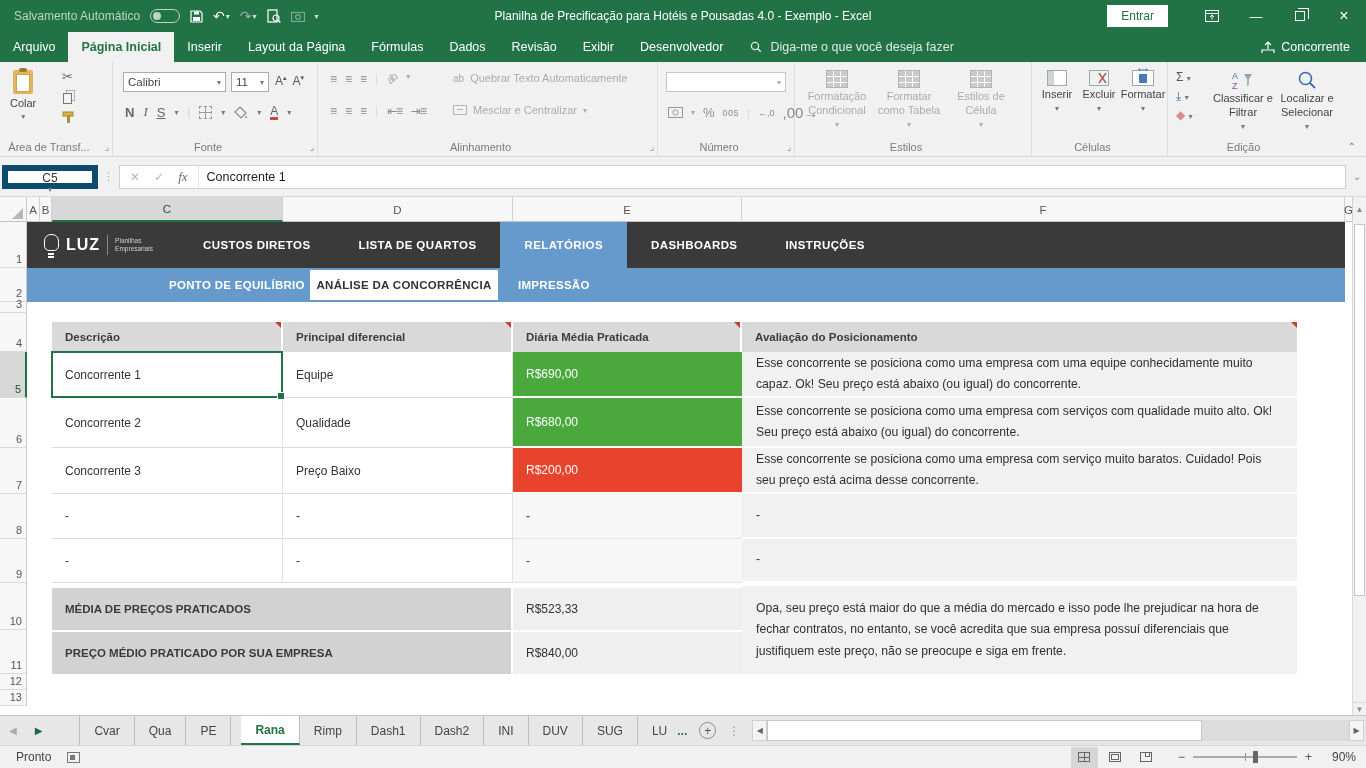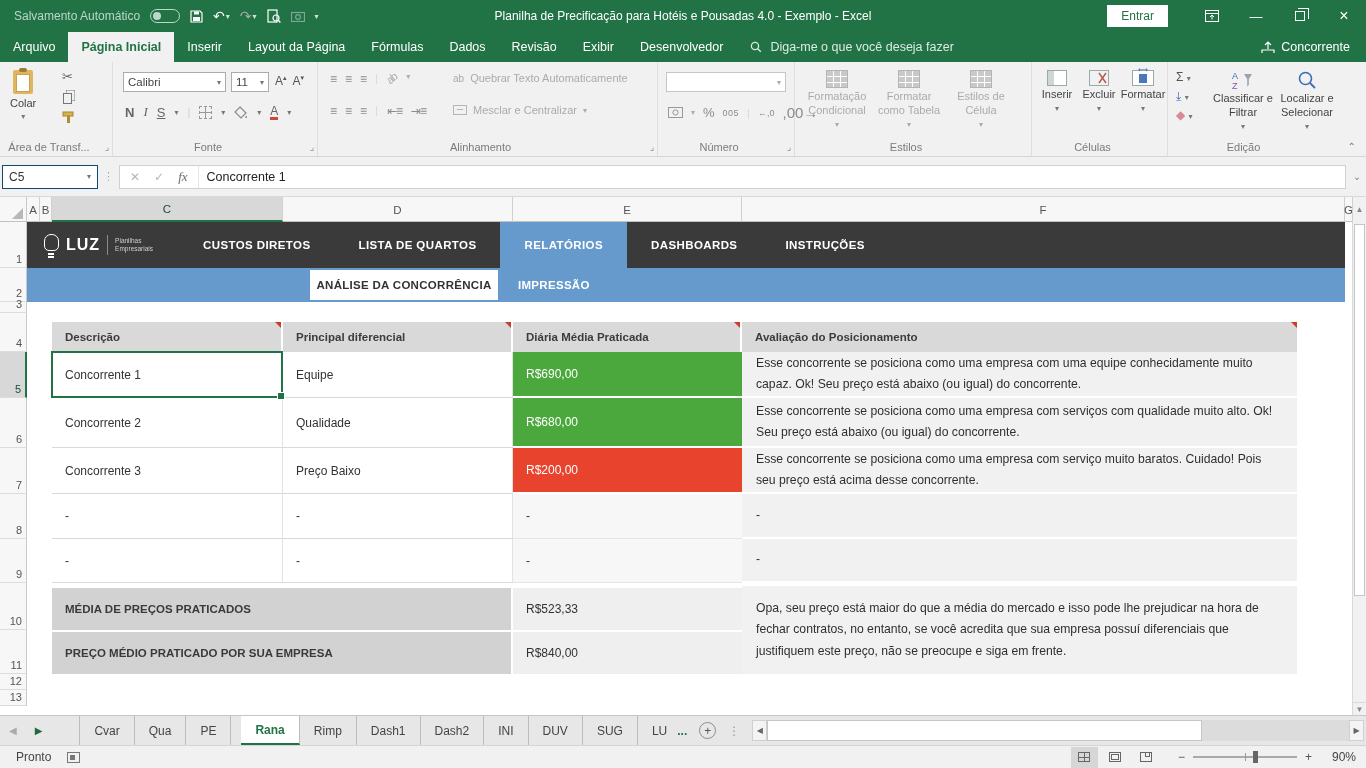--- a/index.html
+++ b/index.html
@@ -53,22 +53,22 @@
       linear-gradient(#c9c9c9,#c9c9c9); border:1px solid #b5b5b5; position:relative; }
   .cellgrid::before{ content:""; position:absolute; inset:0;
       background:
         linear-gradient(to right,transparent 6px,#fff 6px,#fff 7px,transparent 7px, transparent 13px,#fff 13px,#fff 14px,transparent 14px),
         linear-gradient(to bottom,transparent 5px,#fff 5px,#fff 6px,transparent 6px, transparent 11px,#fff 11px,#fff 12px,transparent 12px); }
   .collapse-ribbon{ position:absolute; right:10px; bottom:4px; color:#777; font-size:10px; }
 
   
   .formulabar{ position:absolute; left:0; top:157px; right:0; height:39px; background:#f1f1f1;
                display:flex; align-items:center; }
-  .namebox{ width:96px; height:24px; background:#fff; border:1px solid #0c4a6e; margin-left:2px;
-            display:flex; align-items:center; justify-content:space-between; padding:0 6px; font-size:12px; color:#333; }
+  .namebox{ width:96px; height:24px; background:#fff; border:6px solid #0c4a6e; margin-left:2px;
+            display:flex; align-items:center; justify-content:space-between; padding:0 6px; font-size:12px; color:#333;flex-direction:column; }
   .fb-dots{ color:#a8a8a8; padding:0 5px; font-size:11px; }
   .fb-btns{ height:24px; background:#fff; border:1px solid #d0d0d0; border-right:none; display:flex; align-items:center; gap:14px; padding:0 10px; color:#b5b5b5; font-size:12px; }
   .fx{ font-family:"Liberation Serif","DejaVu Serif",serif; font-style:italic; color:#6a6a6a; font-size:13px; }
   .fb-input{ flex:1; height:24px; background:#fff; border:1px solid #d0d0d0; border-left:1px solid #e4e4e4;
              display:flex; align-items:center; padding:0 8px; font-size:12.5px; color:#222; margin-right:2px; }
   .fb-expand{ width:18px; color:#888; font-size:10px; text-align:center; }
 
   
   .colheaders{ position:absolute; left:0; top:196px; right:0; height:26px; background:#f7f7f7;
                border-top:1px solid #d9d9d9; border-bottom:1px solid #c2c2c2; font-size:11.5px; color:#555; }
@@ -497,20 +497,21 @@
         </span>
       </div>
       <span class="navtab">CUSTOS DIRETOS</span>
       <span class="navtab">LISTA DE QUARTOS</span>
       <span class="navtab active">RELATÓRIOS</span>
       <span class="navtab">DASHBOARDS</span>
       <span class="navtab">INSTRUÇÕES</span>
     </div>
 
     <div class="navblue">
+      <span class="subtab" style="left:142px;">PONTO DE EQUILÍBRIO</span>
       <span class="subtab active" style="left:283px;width:188px;">ANÁLISE DA CONCORRÊNCIA</span>
       <span class="subtab" style="left:491px;">IMPRESSÃO</span>
     </div>
 
     <div class="tcell thead" style="left:52px;top:100px;width:231px;height:30px;">
       <span>Descrição</span>
         <span class="tri"></span>
     </div>
     <div class="tcell thead" style="left:283px;top:100px;width:230px;height:30px;">
       <span>Principal diferencial</span>

